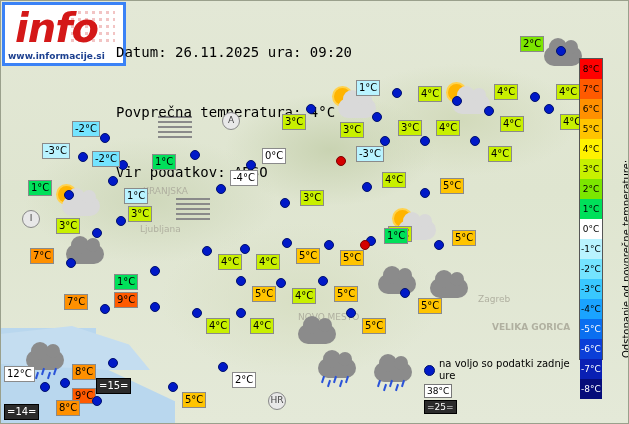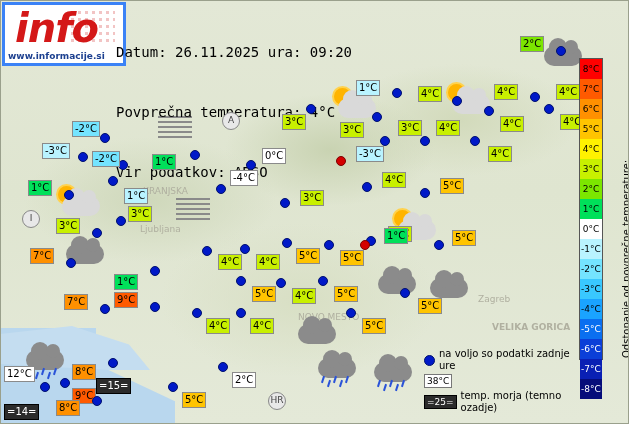--- a/index.html
+++ b/index.html
@@ -314,19 +314,18 @@
     <div id="legenditems">
         <div class="legendrow">
           <span class="lgdot"></span>
           <span>na voljo so podatki zadnje ure</span>
         </div>
         <div class="legendrow">
           <span class="chipw">38°C</span>
         </div>
         <div class="legendrow">
           <span class="chipb">=25=</span>
-          <span>temp. morja (temno ozadje)</span>
         </div>
       </div>
   </div>
 
   <div class="frame"></div>
 </div>
 
 </body></html>

